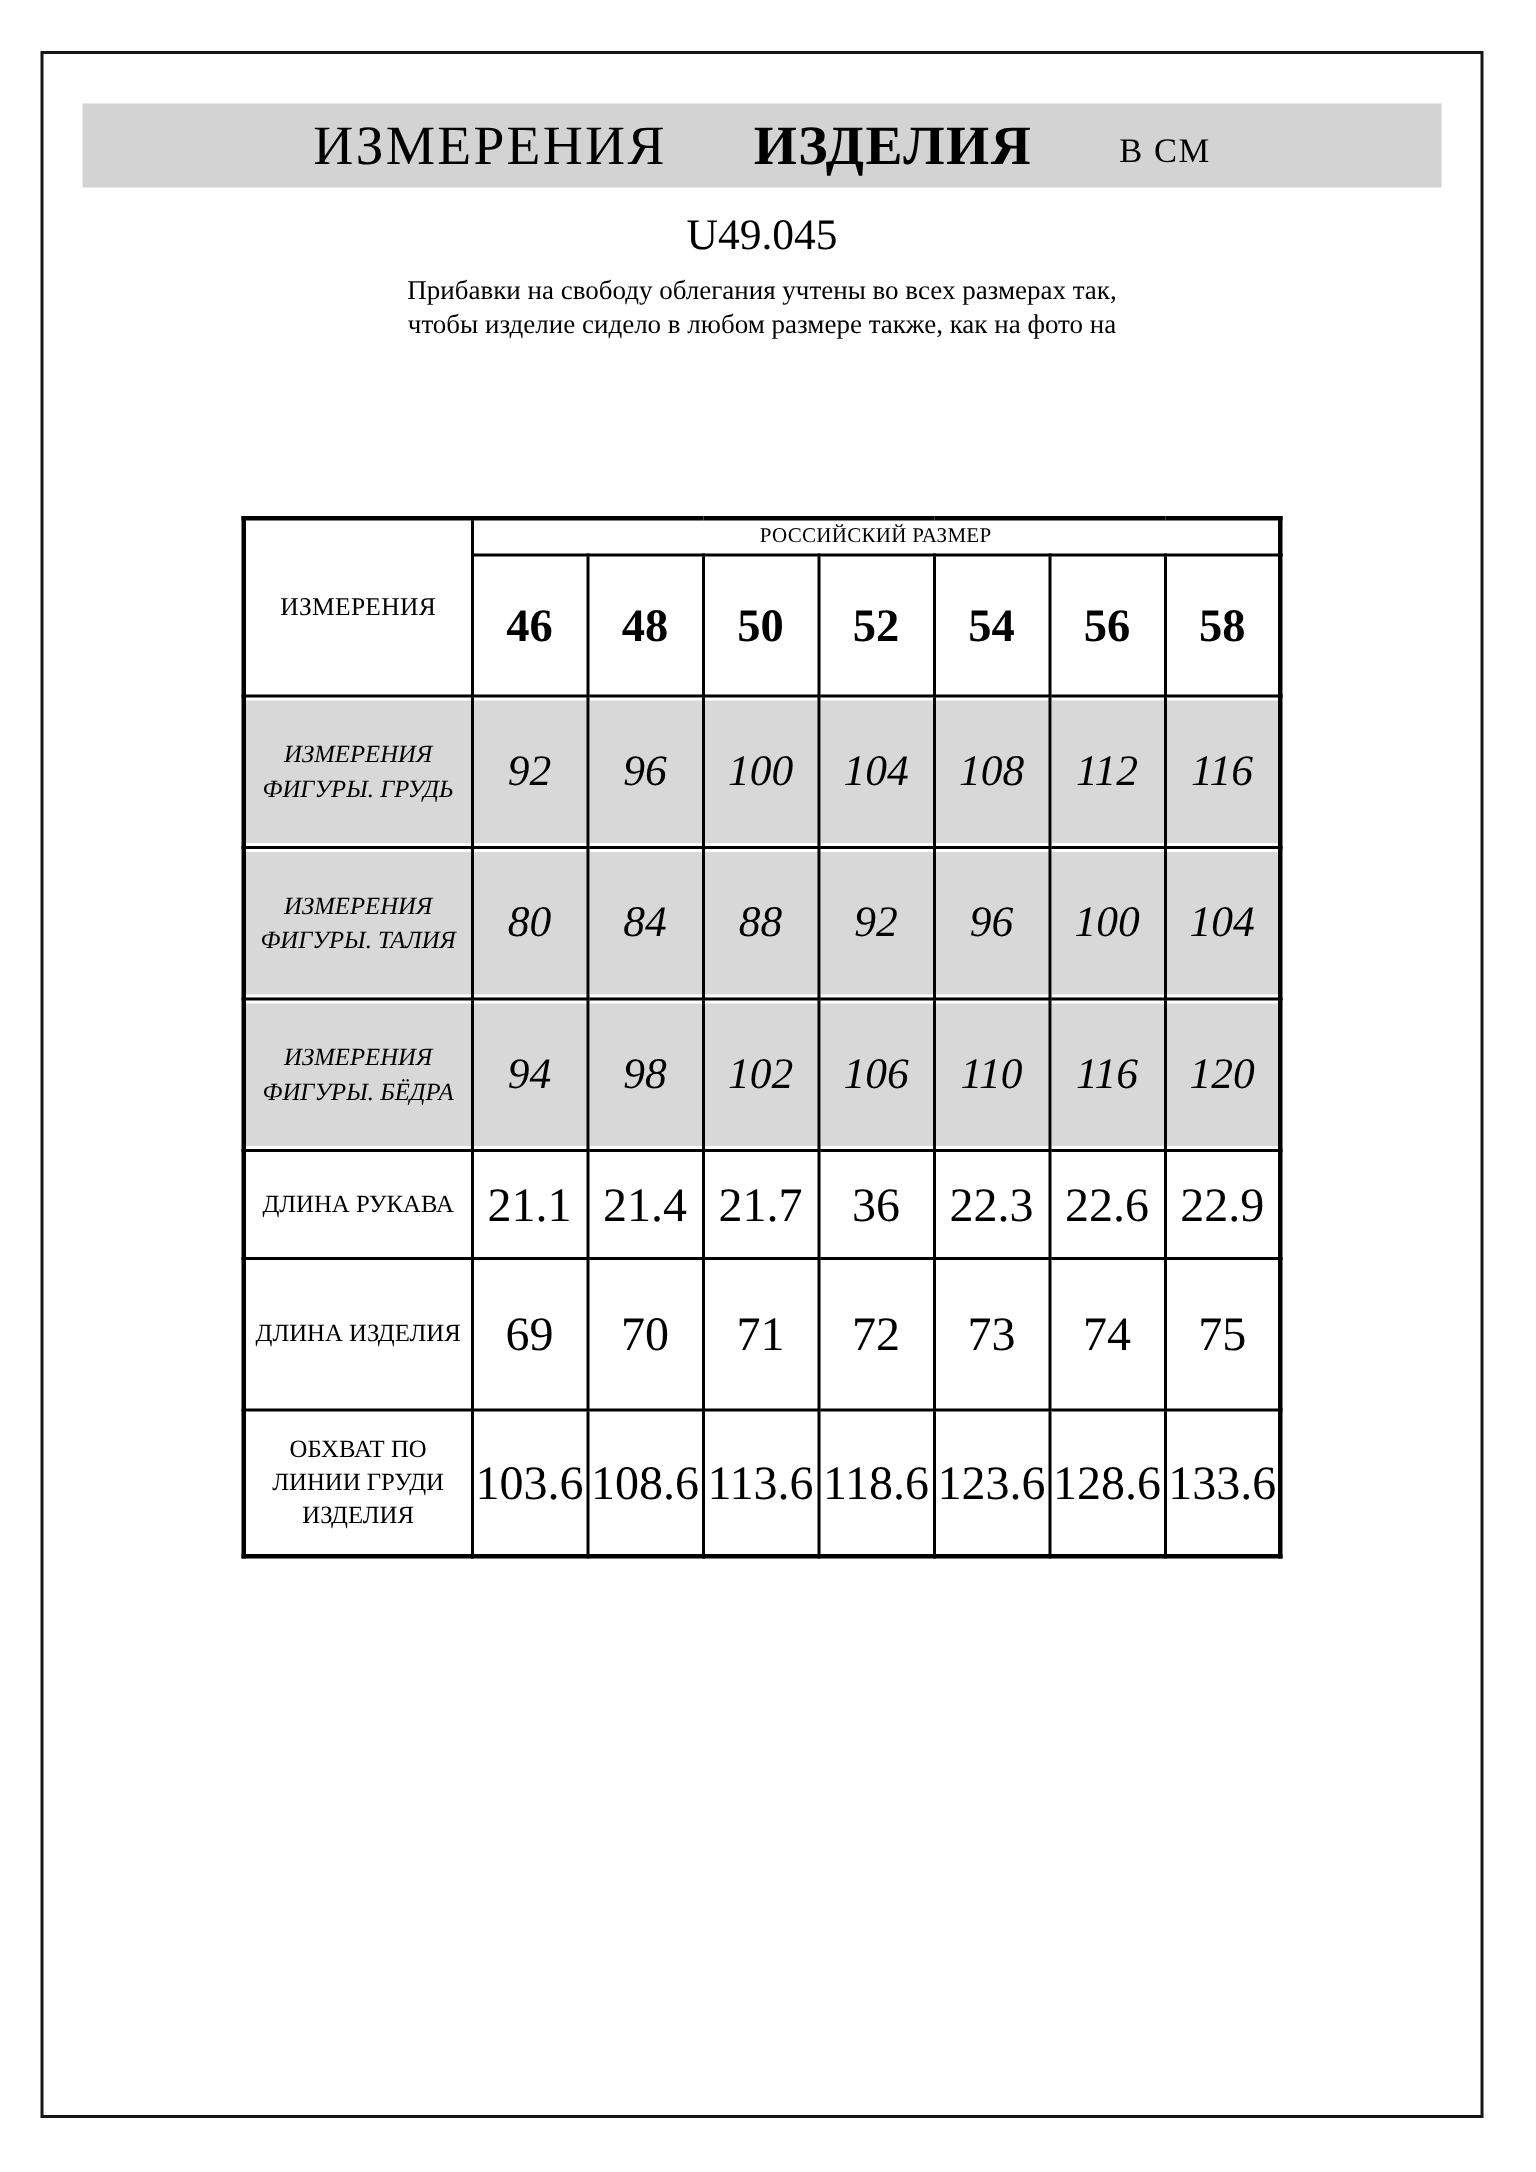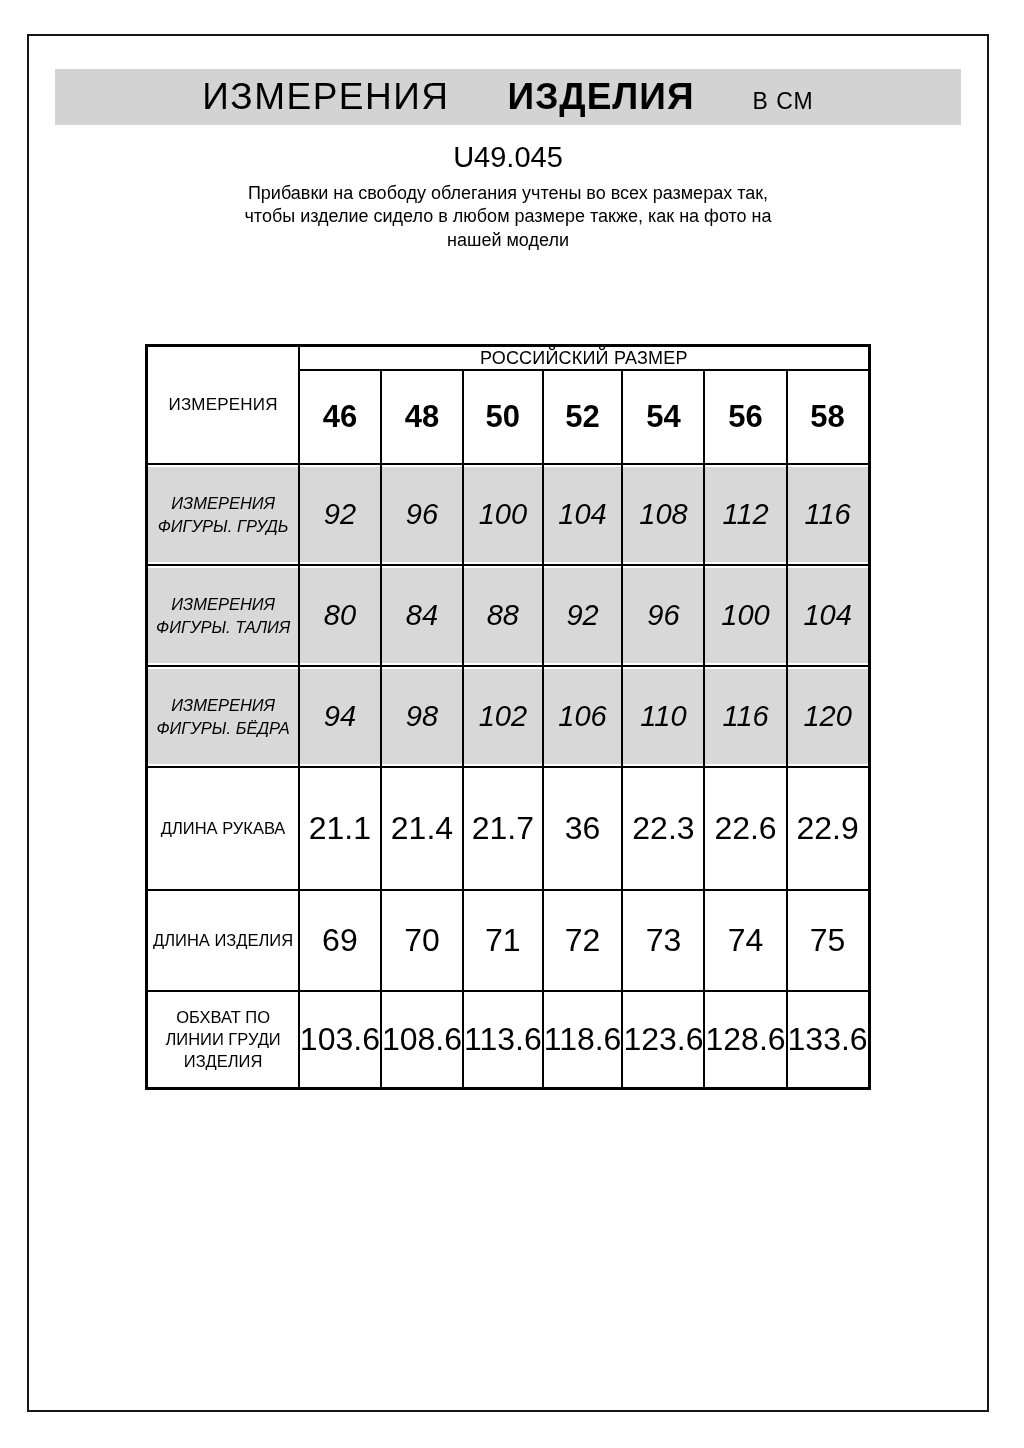--- a/index.html
+++ b/index.html
@@ -10,20 +10,21 @@
     font-family:"Liberation Sans","DejaVu Sans",sans-serif;
     color:#000;
     overflow:hidden;
   }
   .frame {
     position:absolute;
     left:27px; top:34px;
     width:958px; height:1374px;
     border:2px solid #161616;
     background:#fff;
+    font-family:Liberation Serif, serif;
   }
   
   .title-bar {
     position:absolute;
     left:26px; top:33px;
     width:906px; height:56px;
     background:#d3d3d3;
     display:flex;
     align-items:center;
     justify-content:center;
@@ -54,24 +55,24 @@
     border:3px solid #000;
   }
   .size-table td {
     border:2px solid #000;
     text-align:center;
     vertical-align:middle;
     padding:0;
     overflow:hidden;
   }
   .corner-cell { font-size:17px; letter-spacing:0.2px; }
-  .group-cell  { height:22px; font-size:18px; letter-spacing:0.2px; }
+  .group-cell  { height:22px; font-size:14px; letter-spacing:0.2px; }
   tr.size-row td { height:92px; font-size:31px; font-weight:bold; }
   tbody tr { height:101px; }
-  tbody tr:nth-child(4) { height:123px; }
+  tbody tr:nth-child(4) { height:72px; }
   tbody tr:nth-child(6) { height:97px; }
   tr.figure td {
     background:#d8d8d8;
     font-style:italic;
     box-shadow: inset 0 2px 0 #fff, inset 0 -2px 0 #fff;
   }
   td.row-label   { font-size:16.5px; line-height:1.35; padding:0 2px; }
   td.cell-value  { font-size:29px; }
   tr.product td.cell-value { font-size:32px; }
   
@@ -92,21 +93,20 @@
       <span class="title-measure">ИЗМЕРЕНИЯ</span>
       <span class="title-product">ИЗДЕЛИЯ</span>
       <span class="title-unit">В СМ</span>
     </div>
 
     <div class="article">U49.045</div>
 
     <div class="desc" id="desc-block">
         <div>Прибавки на свободу облегания учтены во всех размерах так,</div>
         <div>чтобы изделие сидело в любом размере также, как на фото на</div>
-        <div>нашей модели</div>
       </div>
 
     <div class="table-wrap">
       <table class="size-table">
         <colgroup>
           <col style="width:152px">
           <col style="width:77px">
             <col style="width:77px">
             <col style="width:77px">
           <col style="width:77px">

